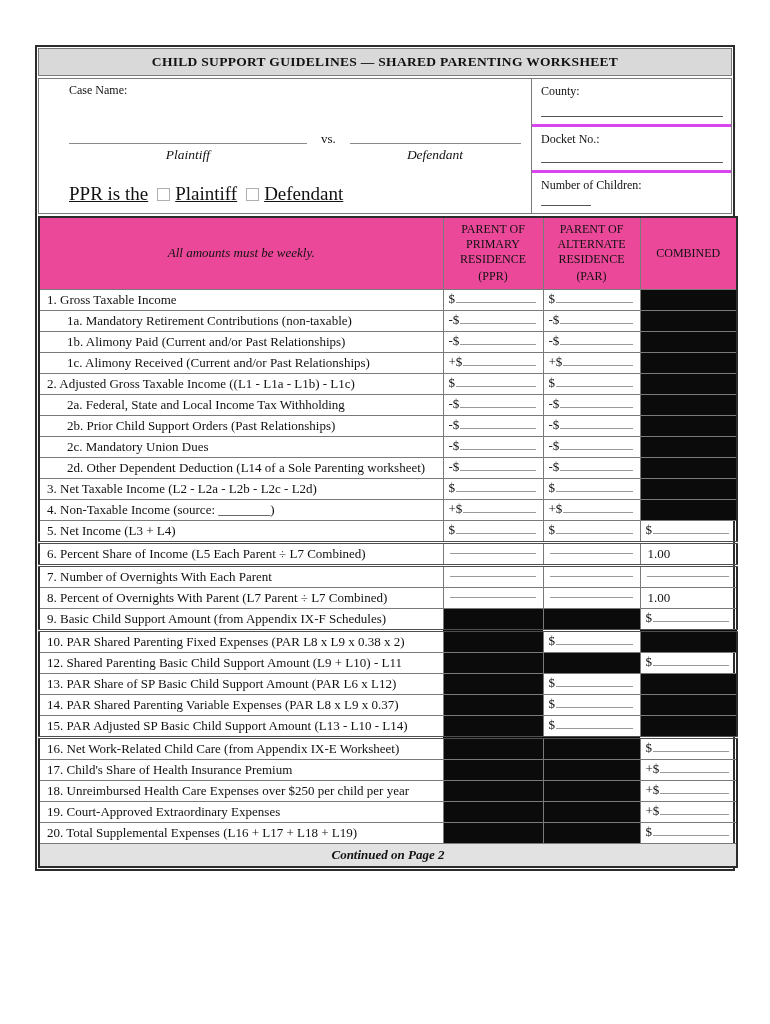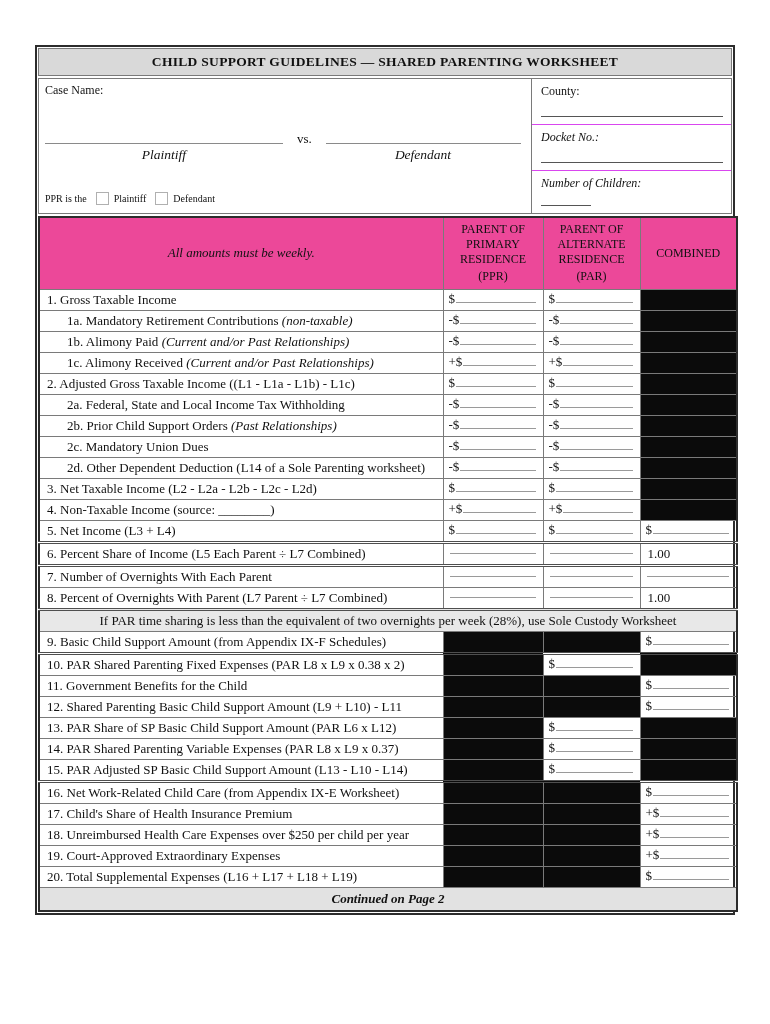--- a/index.html
+++ b/index.html
@@ -15,44 +15,44 @@
   }
   
   .title-bar{
     border:1px solid #7a7a7a;background:#d9d9d9;height:26px;
     display:flex;align-items:center;justify-content:center;
     font-weight:bold;font-size:13.5px;letter-spacing:.3px;
   }
   
   .case-section{
     border:1px solid #7a7a7a;margin-top:2px;height:136px;
-    display:flex;box-sizing:border-box;
+    display:flex;box-sizing:border-box;padding-left:24px;
   }
   .case-left{flex:1;position:relative;padding:4px 6px;box-sizing:border-box;}
   .case-name-label{font-size:12px;}
   .vs-row{
     position:absolute;left:6px;right:10px;top:52px;
     display:flex;align-items:flex-start;
   }
   .fill-line{border-bottom:1.5px solid #8a8a8a;height:12px;}
   .line-plaintiff{width:238px;}
   .vs-label{font-size:13px;margin:0 14px;}
   .line-defendant{flex:1;}
   .party-row{position:absolute;left:6px;right:10px;top:68px;display:flex;}
   .party{font-style:italic;font-size:13.5px;}
   .party-plaintiff{width:238px;text-align:center;}
   .party-defendant{flex:1;text-align:center;margin-left:42px;}
-  .ppr-row{position:absolute;left:6px;bottom:8px;font-size:10px;display:flex;align-items:center;}
+  .ppr-row{position:absolute;left:6px;bottom:8px;font-size:19px;display:flex;align-items:center;text-decoration:underline;}
   .checkbox{
     display:inline-block;width:11px;height:11px;border:1px solid #b0b0b0;
     background:#fff;margin:0 5px 0 9px;
   }
   .case-right{width:200px;border-left:1px solid #7a7a7a;display:flex;flex-direction:column;box-sizing:border-box;}
   .info-box{position:relative;padding:5px 9px;box-sizing:border-box;font-size:12px;}
-  .info-box + .info-box{border-top:1px solid #d946ef;font-style:italic;}
+  .info-box + .info-box{border-top:3px solid #d946ef;}
   .box-county{height:45px;}
   .box-docket{height:46px;}
   .box-children{flex:1;}
   .info-line{position:absolute;left:9px;bottom:7px;border-bottom:1.5px solid #555;height:0;}
   .info-line.wide{right:8px;}
   .info-line.short{width:50px;}
   
   table.worksheet{
     border-collapse:collapse;width:100%;margin-top:2px;
     table-layout:fixed;border:2px solid #2c2c2c;
@@ -67,21 +67,21 @@
   thead th{background:#ec4899;vertical-align:middle;height:72px;}
   th.amounts-note{font-weight:bold;font-style:italic;font-size:13px;text-align:center;}
   .col-head{font-size:12px;line-height:1.25;text-align:center;padding:2px 2px;}
   .col-head .abbr{display:block;margin-top:2px;}
   th.first-col{border-right:3px double #4f4f4f;}
   td.label-cell{
     border-right:3px double #4f4f4f;font-size:13px;padding:2px 4px 2px 7px;
     height:21px;white-space:nowrap;overflow:hidden;
   }
   td.label-cell.indent{padding-left:27px;}
-  .lbl-it{font-style:italic;}
+  .lbl-it{}
   tr.thick>td{border-top:3px double #4f4f4f;}
   td.black{background:#0b0b0b;}
   td.money{padding:2px 6px 4px 5px;}
   .money-inner{display:flex;align-items:flex-end;height:100%;}
   .prefix{font-size:13px;line-height:13px;}
   .value-line{flex:1;border-bottom:1.5px solid #9a9a9a;height:3px;margin:0 1px 2px 1px;}
   td.val{font-size:13px;padding:2px 4px 2px 7px;}
   tr.note-row>td{
     background:#e8e8e8;text-align:center;font-size:13px;height:22px;padding:2px 4px;
   }
@@ -391,23 +391,20 @@
               <span class="value-line"></span>
             </div>
           </td>
           <td class="money">
             <div class="money-inner">
               <span class="value-line"></span>
             </div>
           </td>
           <td class="val">1.00</td>
         </tr>
-        <tr class="thick note-row">
-          <td colspan="4">If PAR time sharing is less than the equivalent of two overnights per week (28%), use Sole Custody Worksheet</td>
-        </tr>
         <tr>
           <td class="label-cell"><span>9. Basic Child Support Amount (from Appendix IX-F Schedules)</span></td>
           <td class="black"></td>
           <td class="black"></td>
           <td class="money">
             <div class="money-inner">
               <span class="prefix">$</span>
               <span class="value-line"></span>
             </div>
           </td>
@@ -415,31 +412,20 @@
         <tr class="thick">
           <td class="label-cell"><span>10. PAR Shared Parenting Fixed Expenses (PAR L8 x L9 x 0.38 x 2)</span></td>
           <td class="black"></td>
           <td class="money">
             <div class="money-inner">
               <span class="prefix">$</span>
               <span class="value-line"></span>
             </div>
           </td>
           <td class="black"></td>
-        </tr>
-        <tr>
-          <td class="label-cell"><span>11. Government Benefits for the Child</span></td>
-          <td class="black"></td>
-          <td class="black"></td>
-          <td class="money">
-            <div class="money-inner">
-              <span class="prefix">$</span>
-              <span class="value-line"></span>
-            </div>
-          </td>
         </tr>
         <tr>
           <td class="label-cell"><span>12. Shared Parenting Basic Child Support Amount (L9 + L10) - L11</span></td>
           <td class="black"></td>
           <td class="black"></td>
           <td class="money">
             <div class="money-inner">
               <span class="prefix">$</span>
               <span class="value-line"></span>
             </div>

